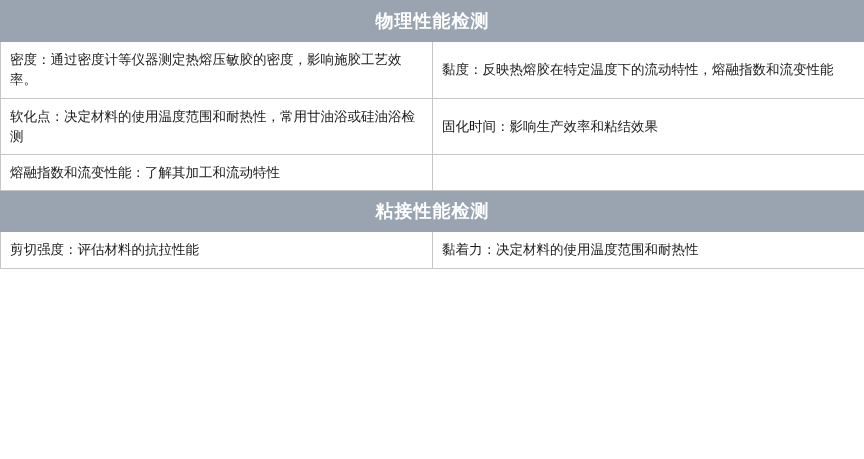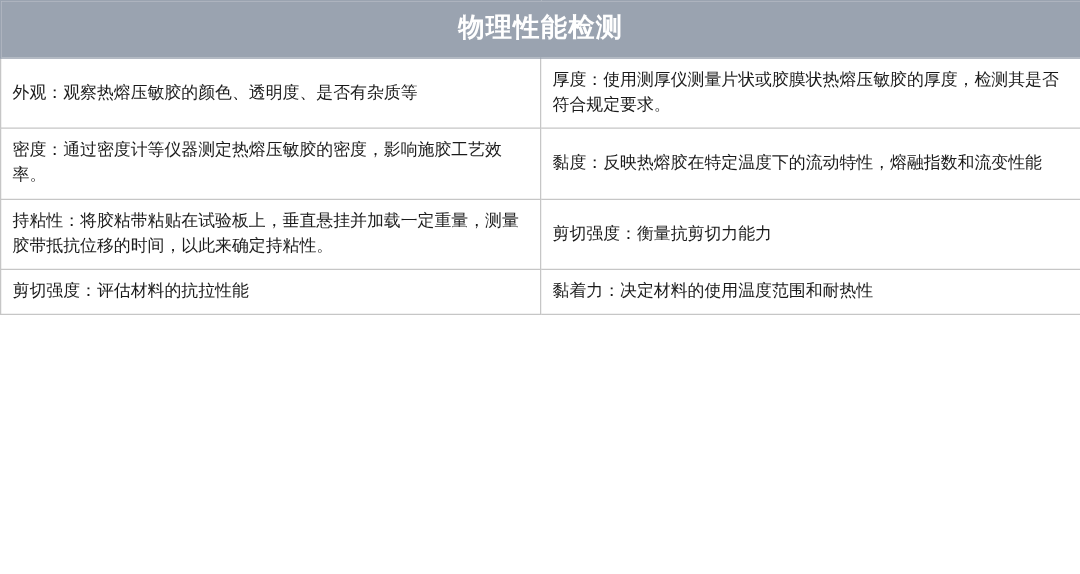--- a/index.html
+++ b/index.html
@@ -24,21 +24,21 @@
     border: 1px solid #c6c6c6;
     vertical-align: middle;
     padding: 7px 9px 8px 9px;
     line-height: 1.5;
     word-break: break-all;
   }
   .section-header td {
     background: #9aa3b0;
     color: #ffffff;
     font-weight: bold;
-    font-size: 21px;
+    font-size: 18px;
     text-align: center;
     letter-spacing: 1px;
     padding: 6px 0 7px 0;
     border: 1px solid #9aa3b0;
   }
   .col-left { width: 432px; }
   .col-right { width: 432px; }
   .cell-text {
     display: block;
   }
@@ -50,41 +50,44 @@
   <colgroup>
     <col class="col-left">
     <col class="col-right">
   </colgroup>
   <tbody>
     <tr class="section-header">
       <td colspan="2">物理性能检测</td>
     </tr>
     <tr>
       <td>
-          <span class="cell-text">外观：观察热熔压敏胶的颜色、透明度、是否有杂质等</span>
-        </td>
-      <td>
-          <span class="cell-text">厚度：使用测厚仪测量片状或胶膜状热熔压敏胶的厚度，检测其是否符合规定要求。</span>
-        </td>
-    </tr>
-    <tr>
-      <td>
           <span class="cell-text">密度：通过密度计等仪器测定热熔压敏胶的密度，影响施胶工艺效率。</span>
         </td>
       <td>
           <span class="cell-text">黏度：反映热熔胶在特定温度下的流动特性，熔融指数和流变性能</span>
         </td>
     </tr>
     <tr>
       <td>
-          <span class="cell-text">  持粘性：将胶粘带粘贴在试验板上，垂直悬挂并加载一定重量，测量胶带抵抗位移的时间，以此来确定持粘性。</span>
+          <span class="cell-text">软化点：决定材料的使用温度范围和耐热性，常用甘油浴或硅油浴检测</span>
         </td>
       <td>
-          <span class="cell-text">剪切强度：衡量抗剪切力能力</span>
+          <span class="cell-text">固化时间：影响生产效率和粘结效果</span>
         </td>
+    </tr>
+    <tr>
+      <td>
+          <span class="cell-text">熔融指数和流变性能：了解其加工和流动特性</span>
+        </td>
+      <td>
+          <span class="cell-text"></span>
+        </td>
+    </tr>
+    <tr class="section-header">
+      <td colspan="2">粘接性能检测</td>
     </tr>
     <tr>
       <td>
           <span class="cell-text">剪切强度：评估材料的抗拉性能</span>
         </td>
       <td>
           <span class="cell-text">黏着力：决定材料的使用温度范围和耐热性</span>
         </td>
     </tr>
   </tbody>

